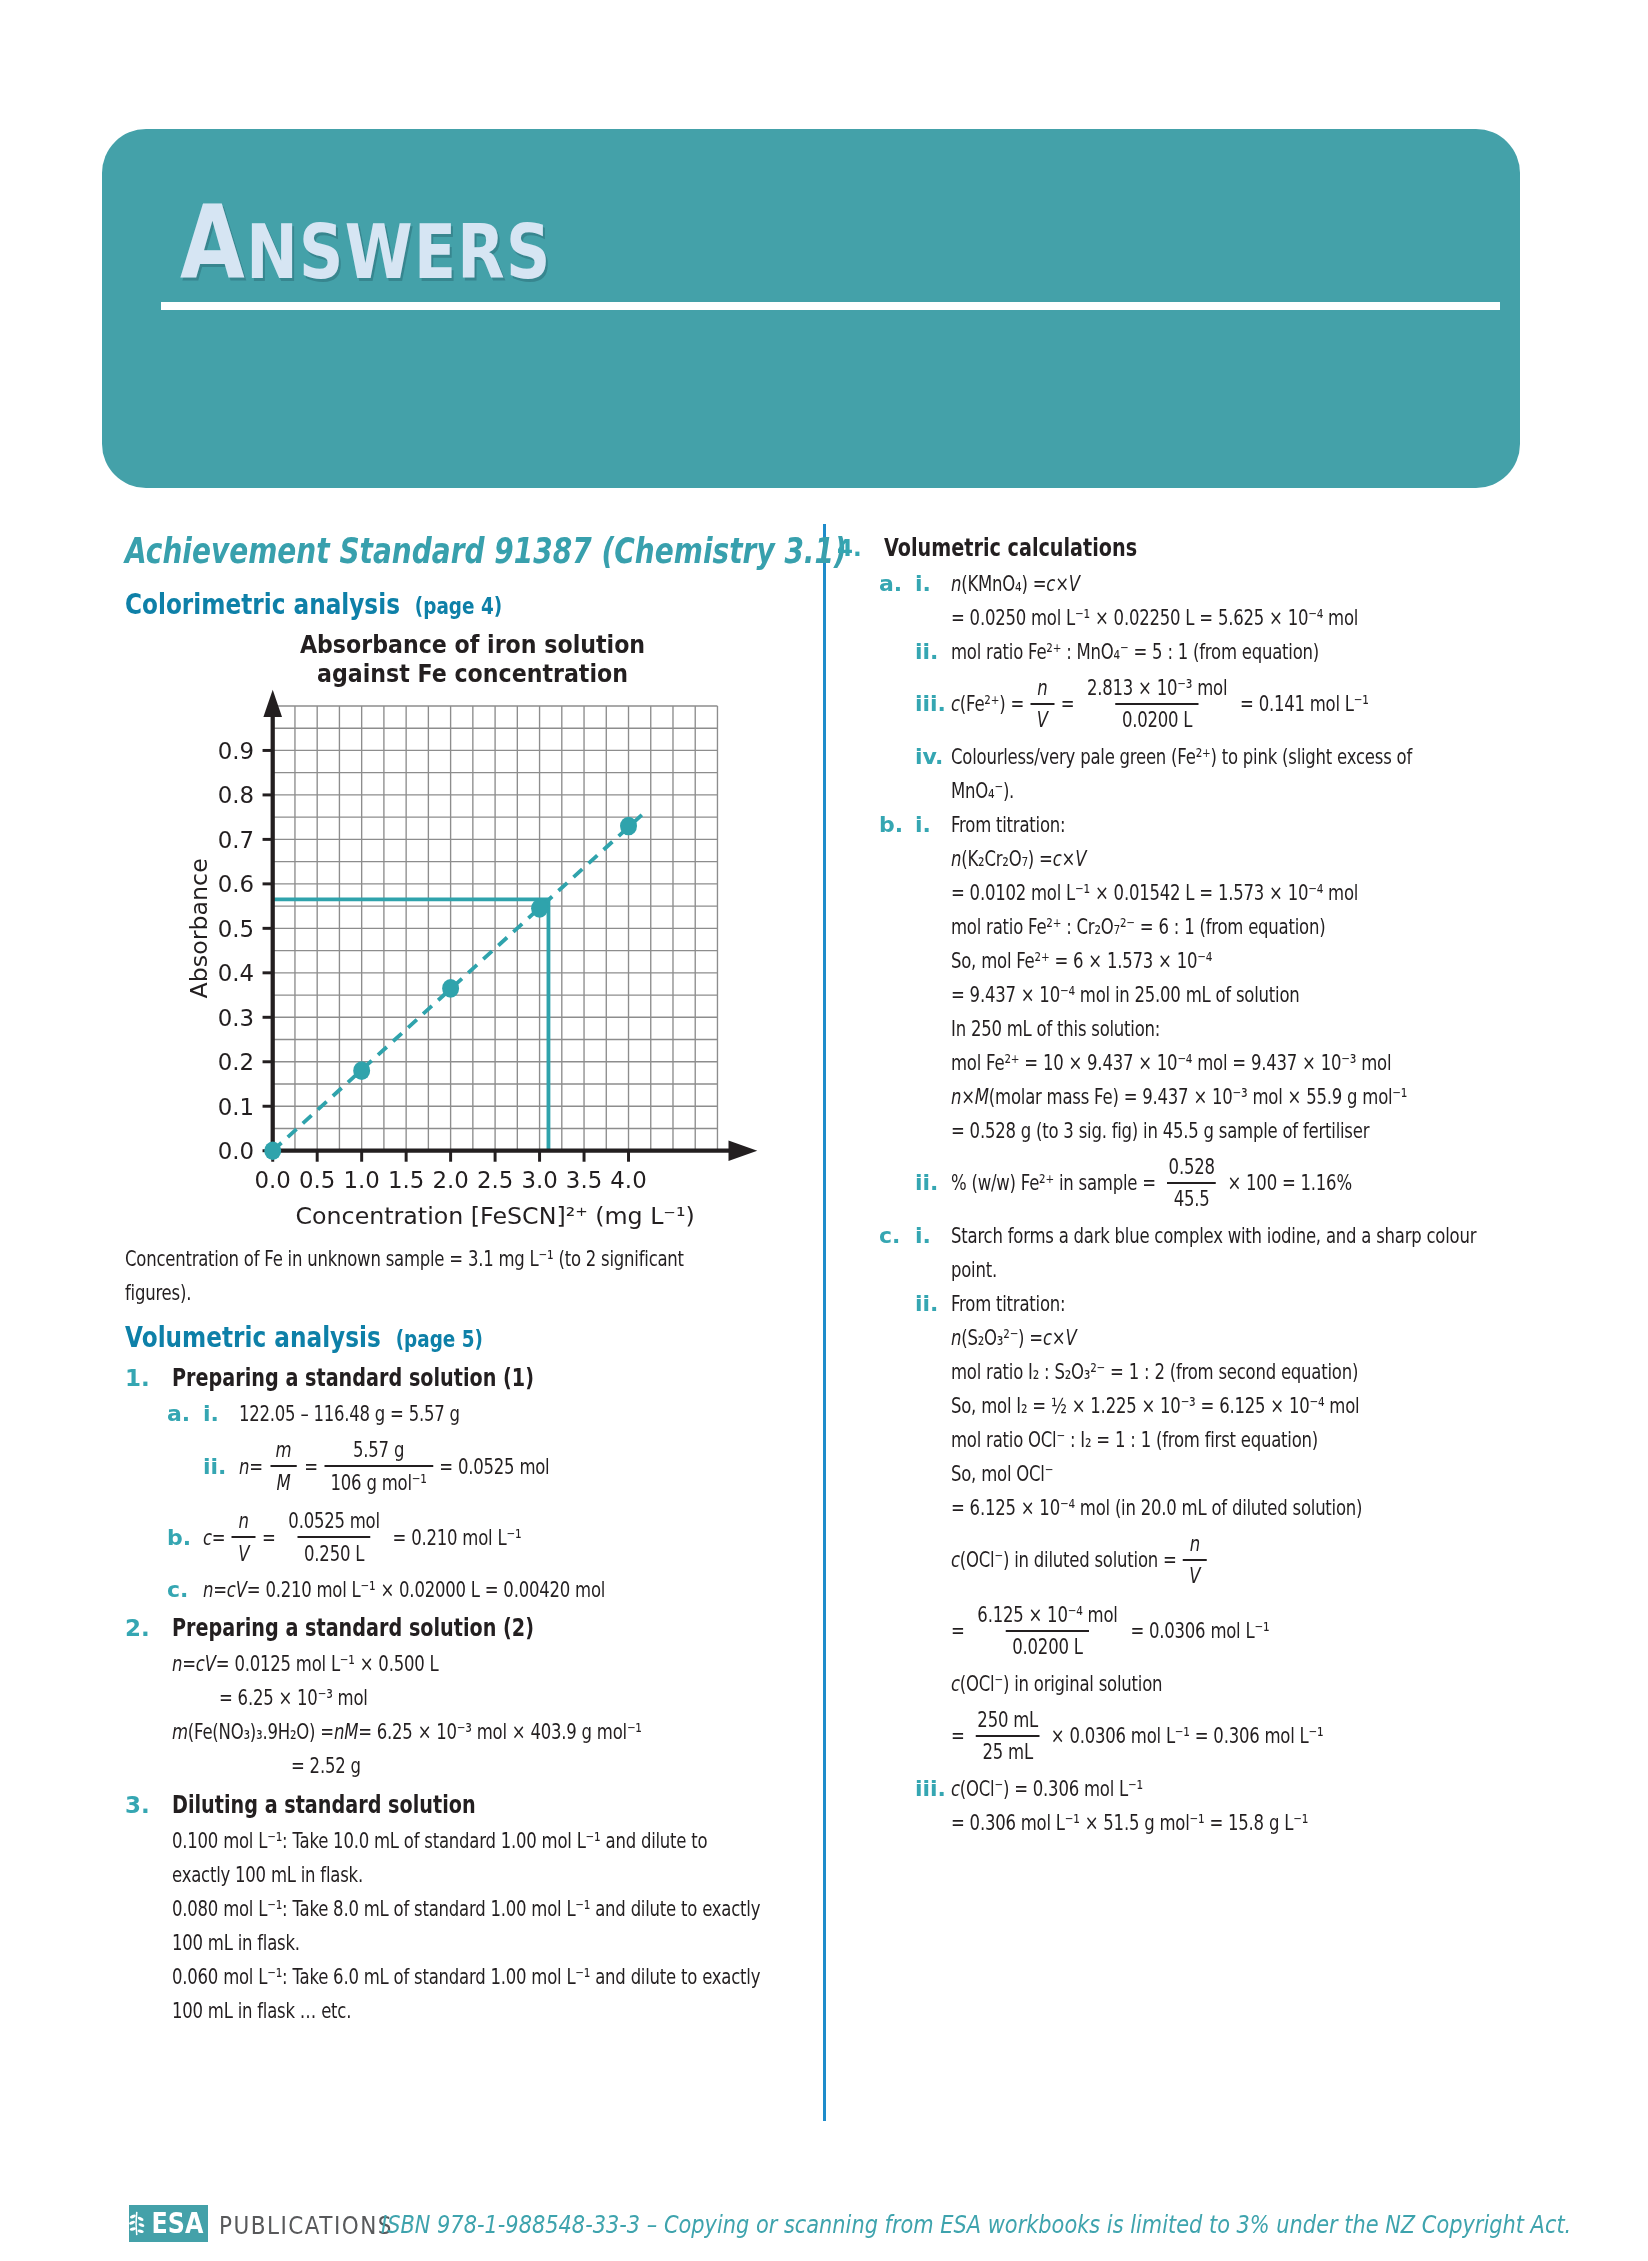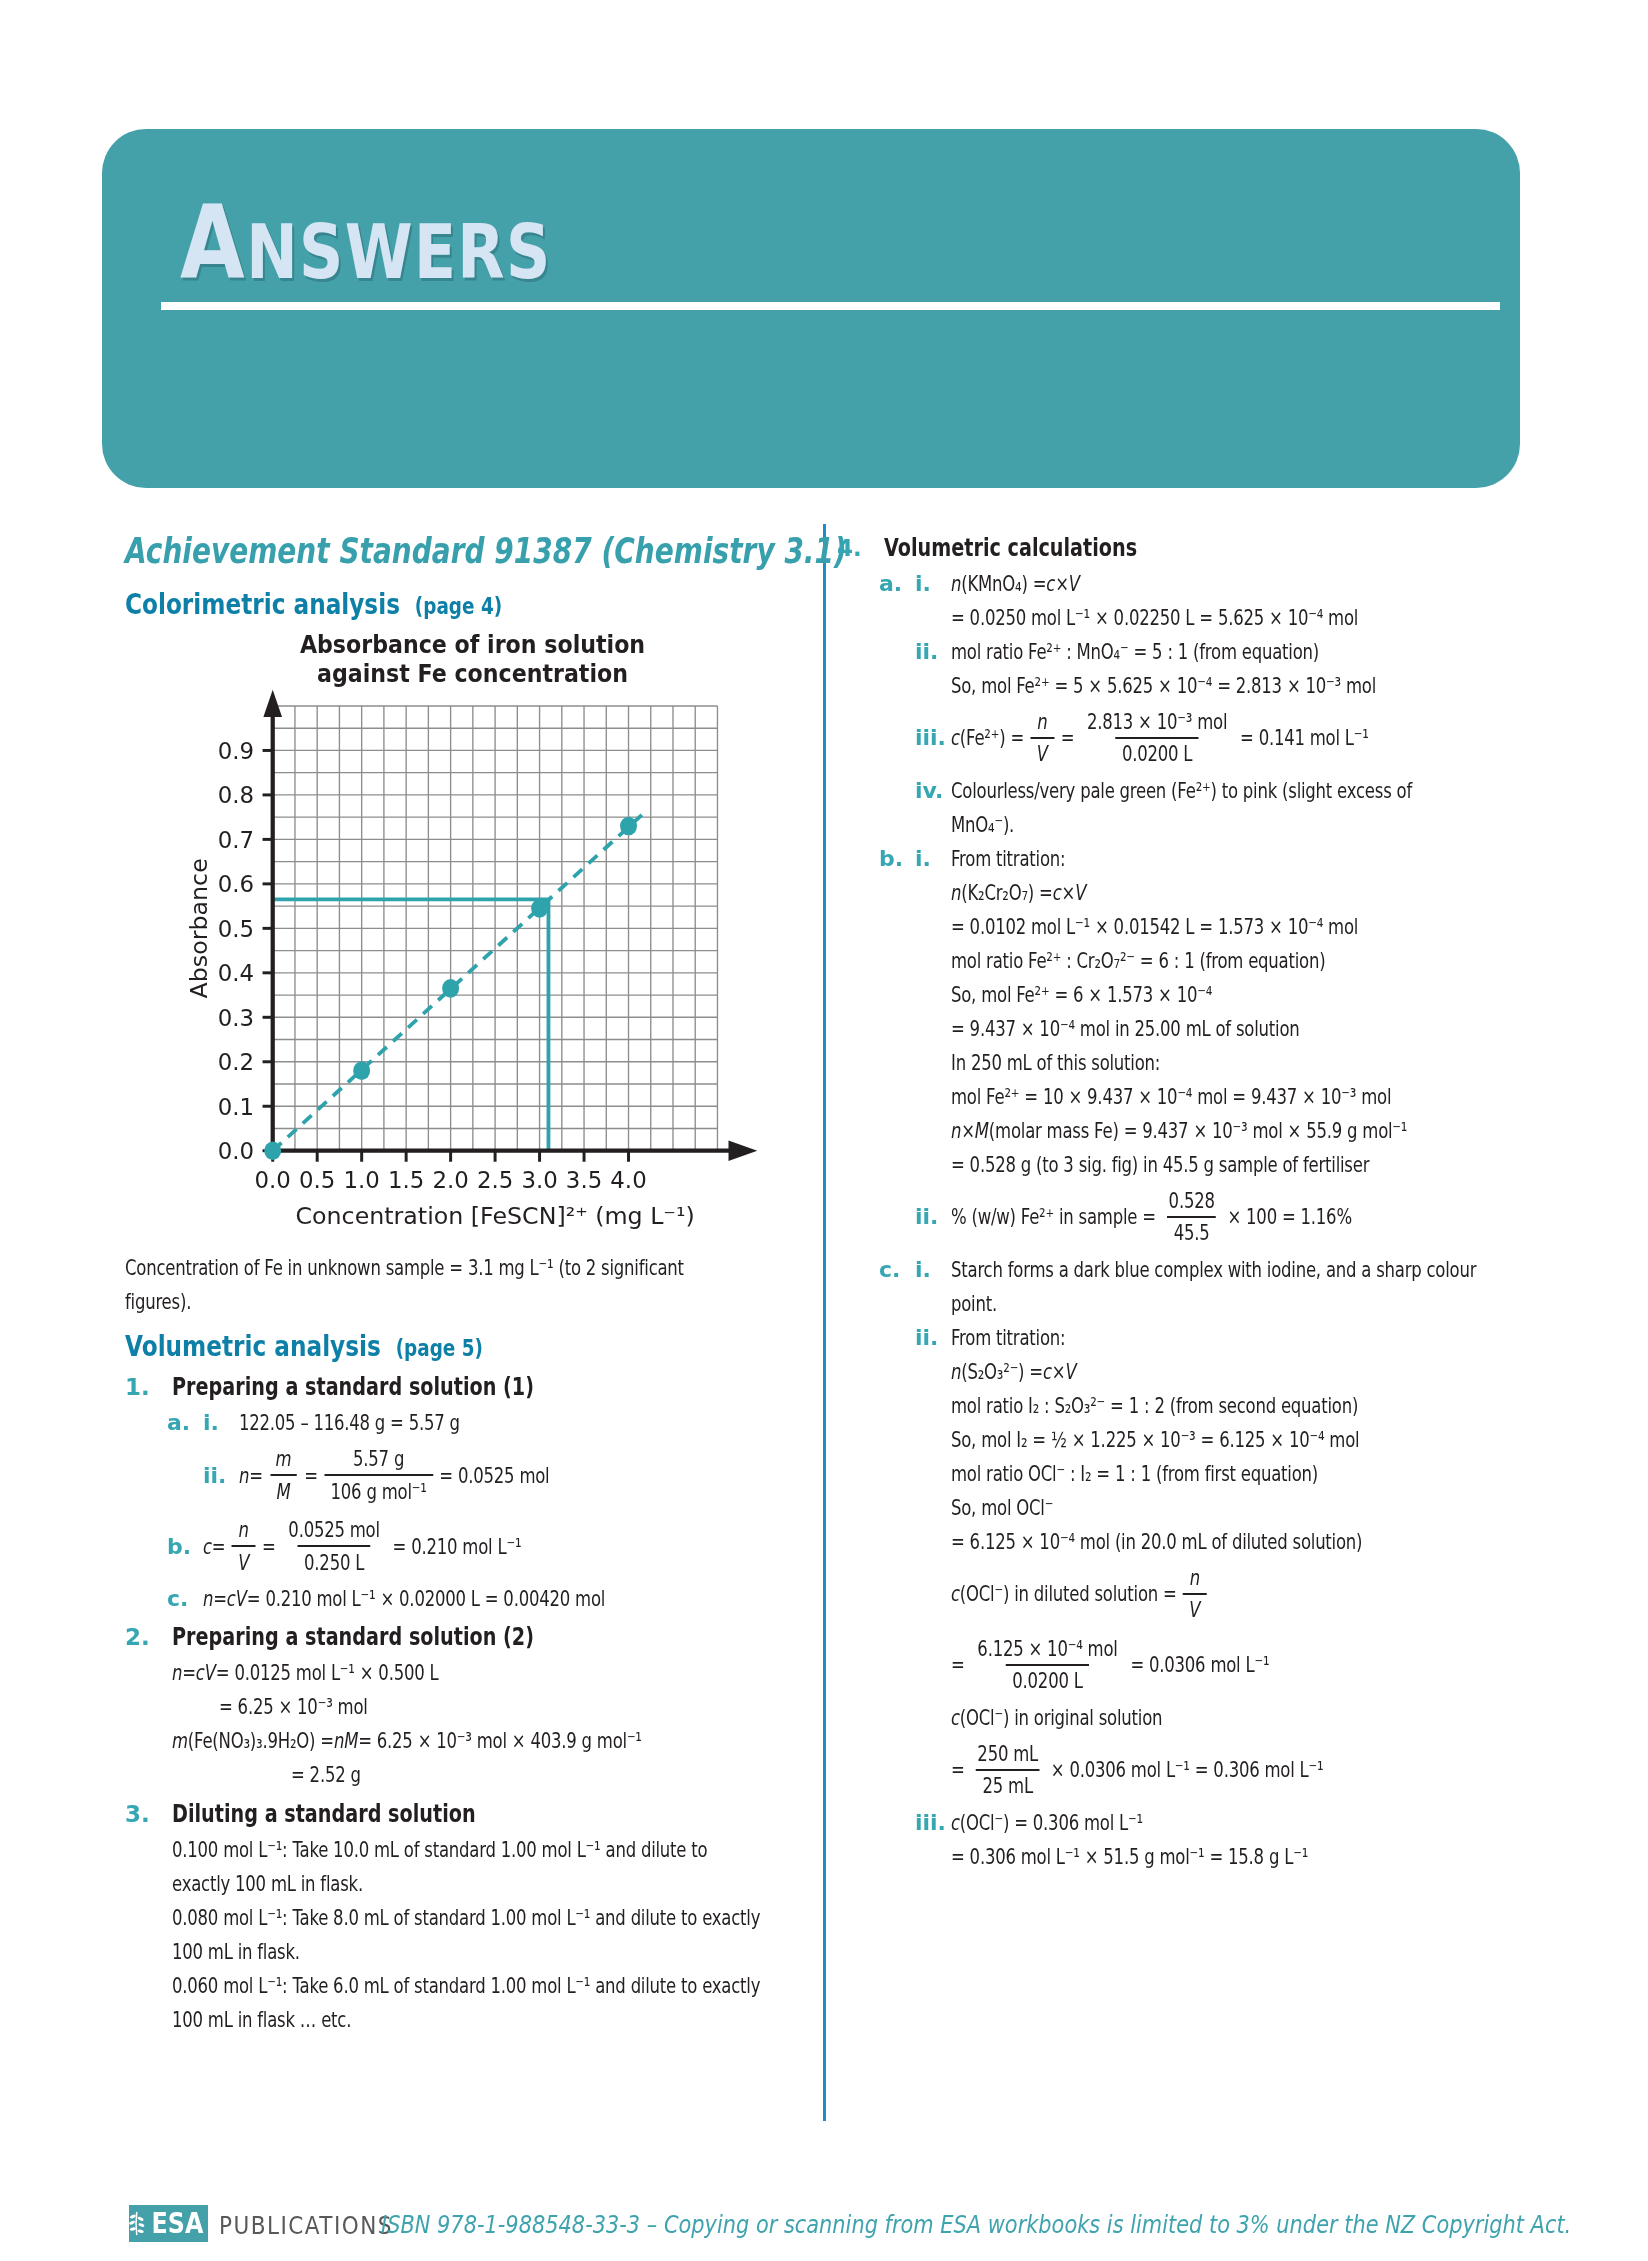--- a/index.html
+++ b/index.html
@@ -25,21 +25,21 @@
                 color:#38a0ad;transform:scaleX(.8);transform-origin:0 50%;white-space:nowrap;}
   .sec-head{margin-top:10.2px;height:36px;display:flex;align-items:baseline;color:#0e80a8;
             font-weight:bold;transform:scaleX(.8);transform-origin:0 50%;white-space:nowrap;}
   .sec-head .t{font-size:29px;}
   .sec-head .p{font-size:23px;margin-left:18.6px;}
   
   .chart-title{margin-top:6.8px;width:593px;margin-left:51px;text-align:center;font-weight:bold;
                font-size:24.6px;line-height:29px;transform:scaleX(.9);transform-origin:50% 0;}
   svg.chart{display:block;margin-left:63px;}
   svg.chart text{font-family:"DejaVu Sans","Liberation Sans",sans-serif;}
-  .caption{margin-top:12px;}
+  .caption{margin-top:3px;}
   .cap-line{font-size:22px;line-height:34px;letter-spacing:-0.3px;white-space:nowrap;
             transform:scaleX(.75);transform-origin:0 50%;}
   
   .item{display:flex;align-items:center;height:37px;margin-top:3.4px;}
   .item .num{width:47px;flex:none;font-size:23px;font-weight:bold;color:#35a6b2;}
   .item .ititle{font-size:24px;font-weight:bold;white-space:nowrap;
                 transform:scaleX(.8);transform-origin:0 50%;}
   .ln{display:flex;align-items:center;height:34px;padding-left:42px;}
   .ln.fr{height:71px;}
   .ln .m1{width:36px;flex:none;font-size:22px;font-weight:bold;color:#35a6b2;}
@@ -331,27 +331,20 @@
           <span>= 0.0250 mol L⁻¹ × 0.02250 L = 5.625 × 10⁻⁴ mol</span>
         </span>
       </div>
       <div class="ln">
         <span class="m1"></span>
         <span class="m2">ii.</span>
         <span class="body">
           <span>mol ratio Fe²⁺ : MnO₄⁻ = 5 : 1 (from equation)</span>
         </span>
       </div>
-      <div class="ln">
-        <span class="m1"></span>
-        <span class="m2"></span>
-        <span class="body">
-          <span>So, mol Fe²⁺ = 5 × 5.625 × 10⁻⁴ = 2.813 × 10⁻³ mol</span>
-        </span>
-      </div>
       <div class="ln fr">
         <span class="m1"></span>
         <span class="m2">iii.</span>
         <span class="body">
           <i>c</i>
           <span>(Fe²⁺) = </span>
           <span class="frac">
             <span class="fn"><i>n</i></span>
             <span class="fd"><i>V</i></span>
           </span>

